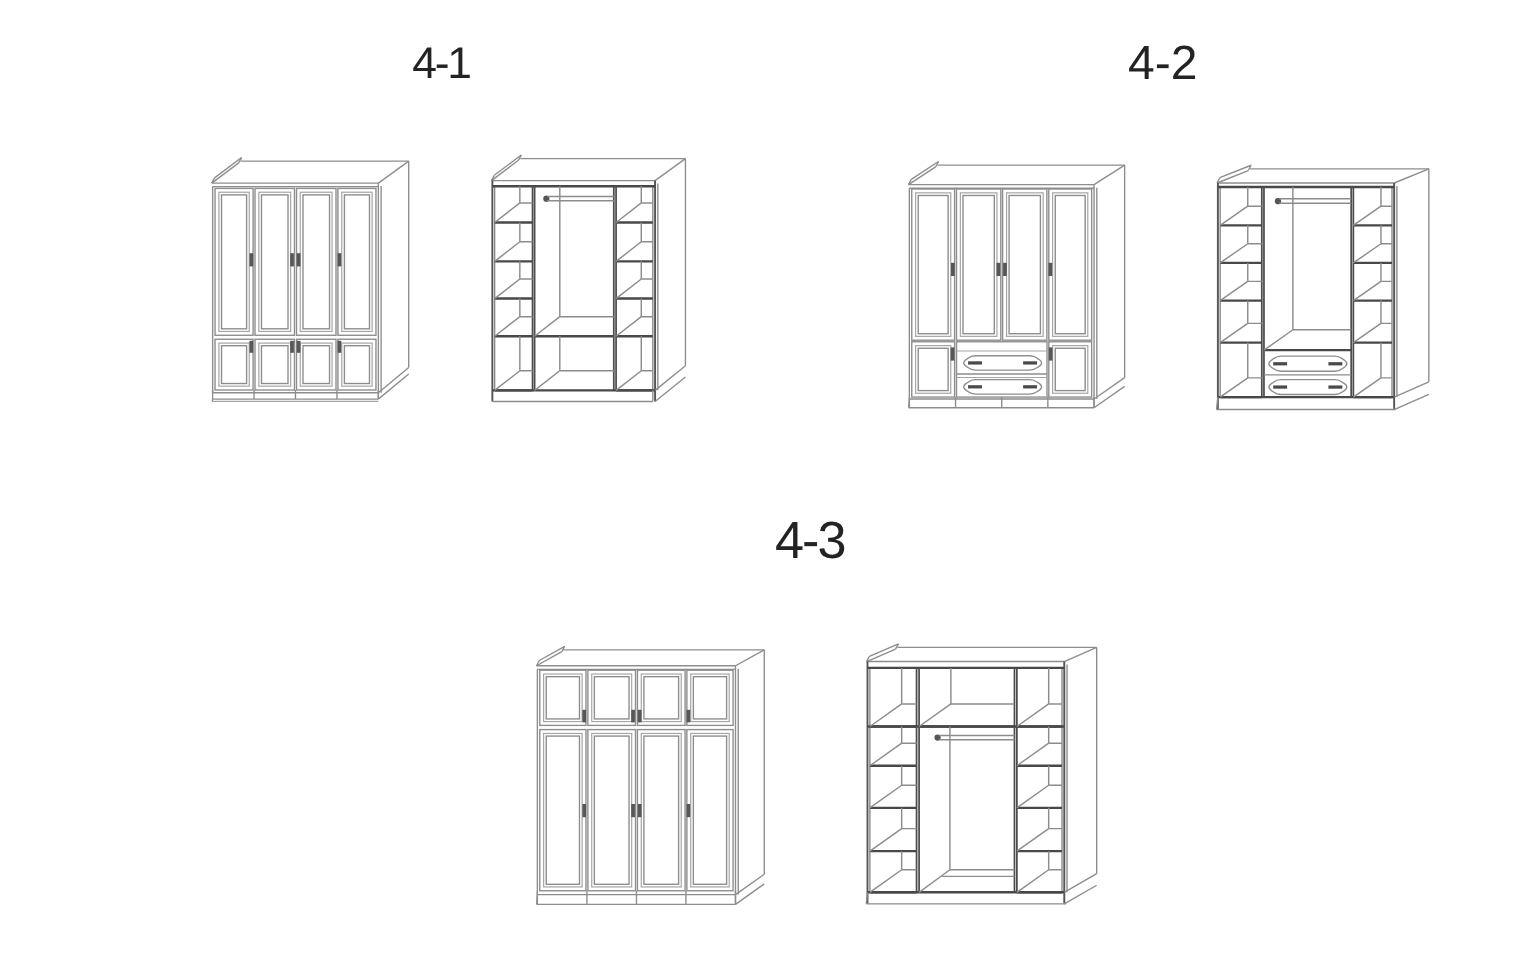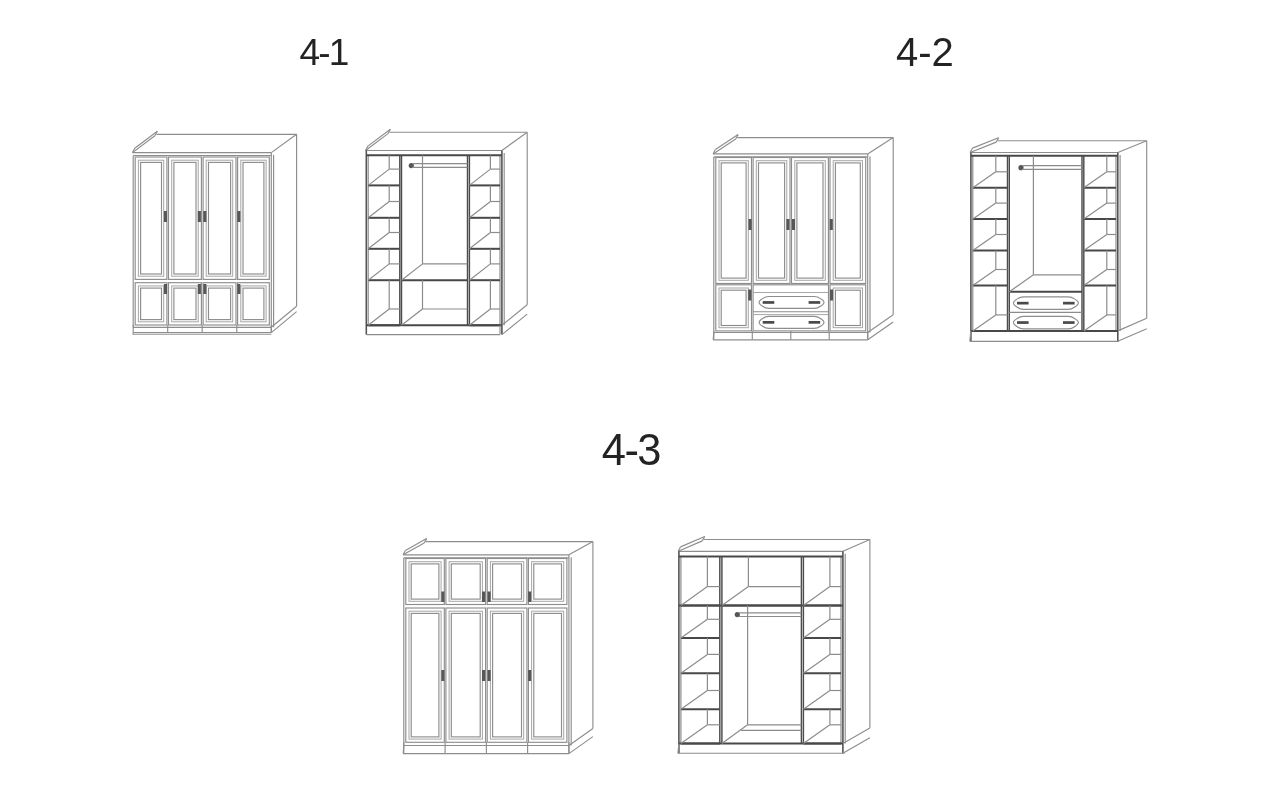--- a/index.html
+++ b/index.html
@@ -1,16 +1,16 @@
 <!DOCTYPE html>
 <html><head>
 <meta charset="utf-8">
 <style>
 html,body{margin:0;padding:0;}
-#page{position:relative;width:1216px;height:800px;background:#ffffff;overflow:hidden;}
+#page{position:relative;width:1216px;height:800px;background:#ffffff;overflow:hidden;padding-left:44px;}
 svg{display:block;filter:blur(0.5px);}
 line,rect.o{fill:none;}
 .xl{stroke:#8d8d8d;stroke-width:1.15;fill:none;}
 .xf{stroke:#a6a6a6;stroke-width:1.0;fill:none;}
 .ih{stroke:#484848;stroke-width:2.0;fill:none;}
 .iw{stroke:#555555;stroke-width:1.6;fill:none;}
 .id{stroke:#4c4c4c;stroke-width:1.45;fill:none;}
 .il{stroke:#8c8c8c;stroke-width:1.2;fill:none;}
 .t{fill:#232323;font-family:"Liberation Sans",sans-serif;}
 </style>

